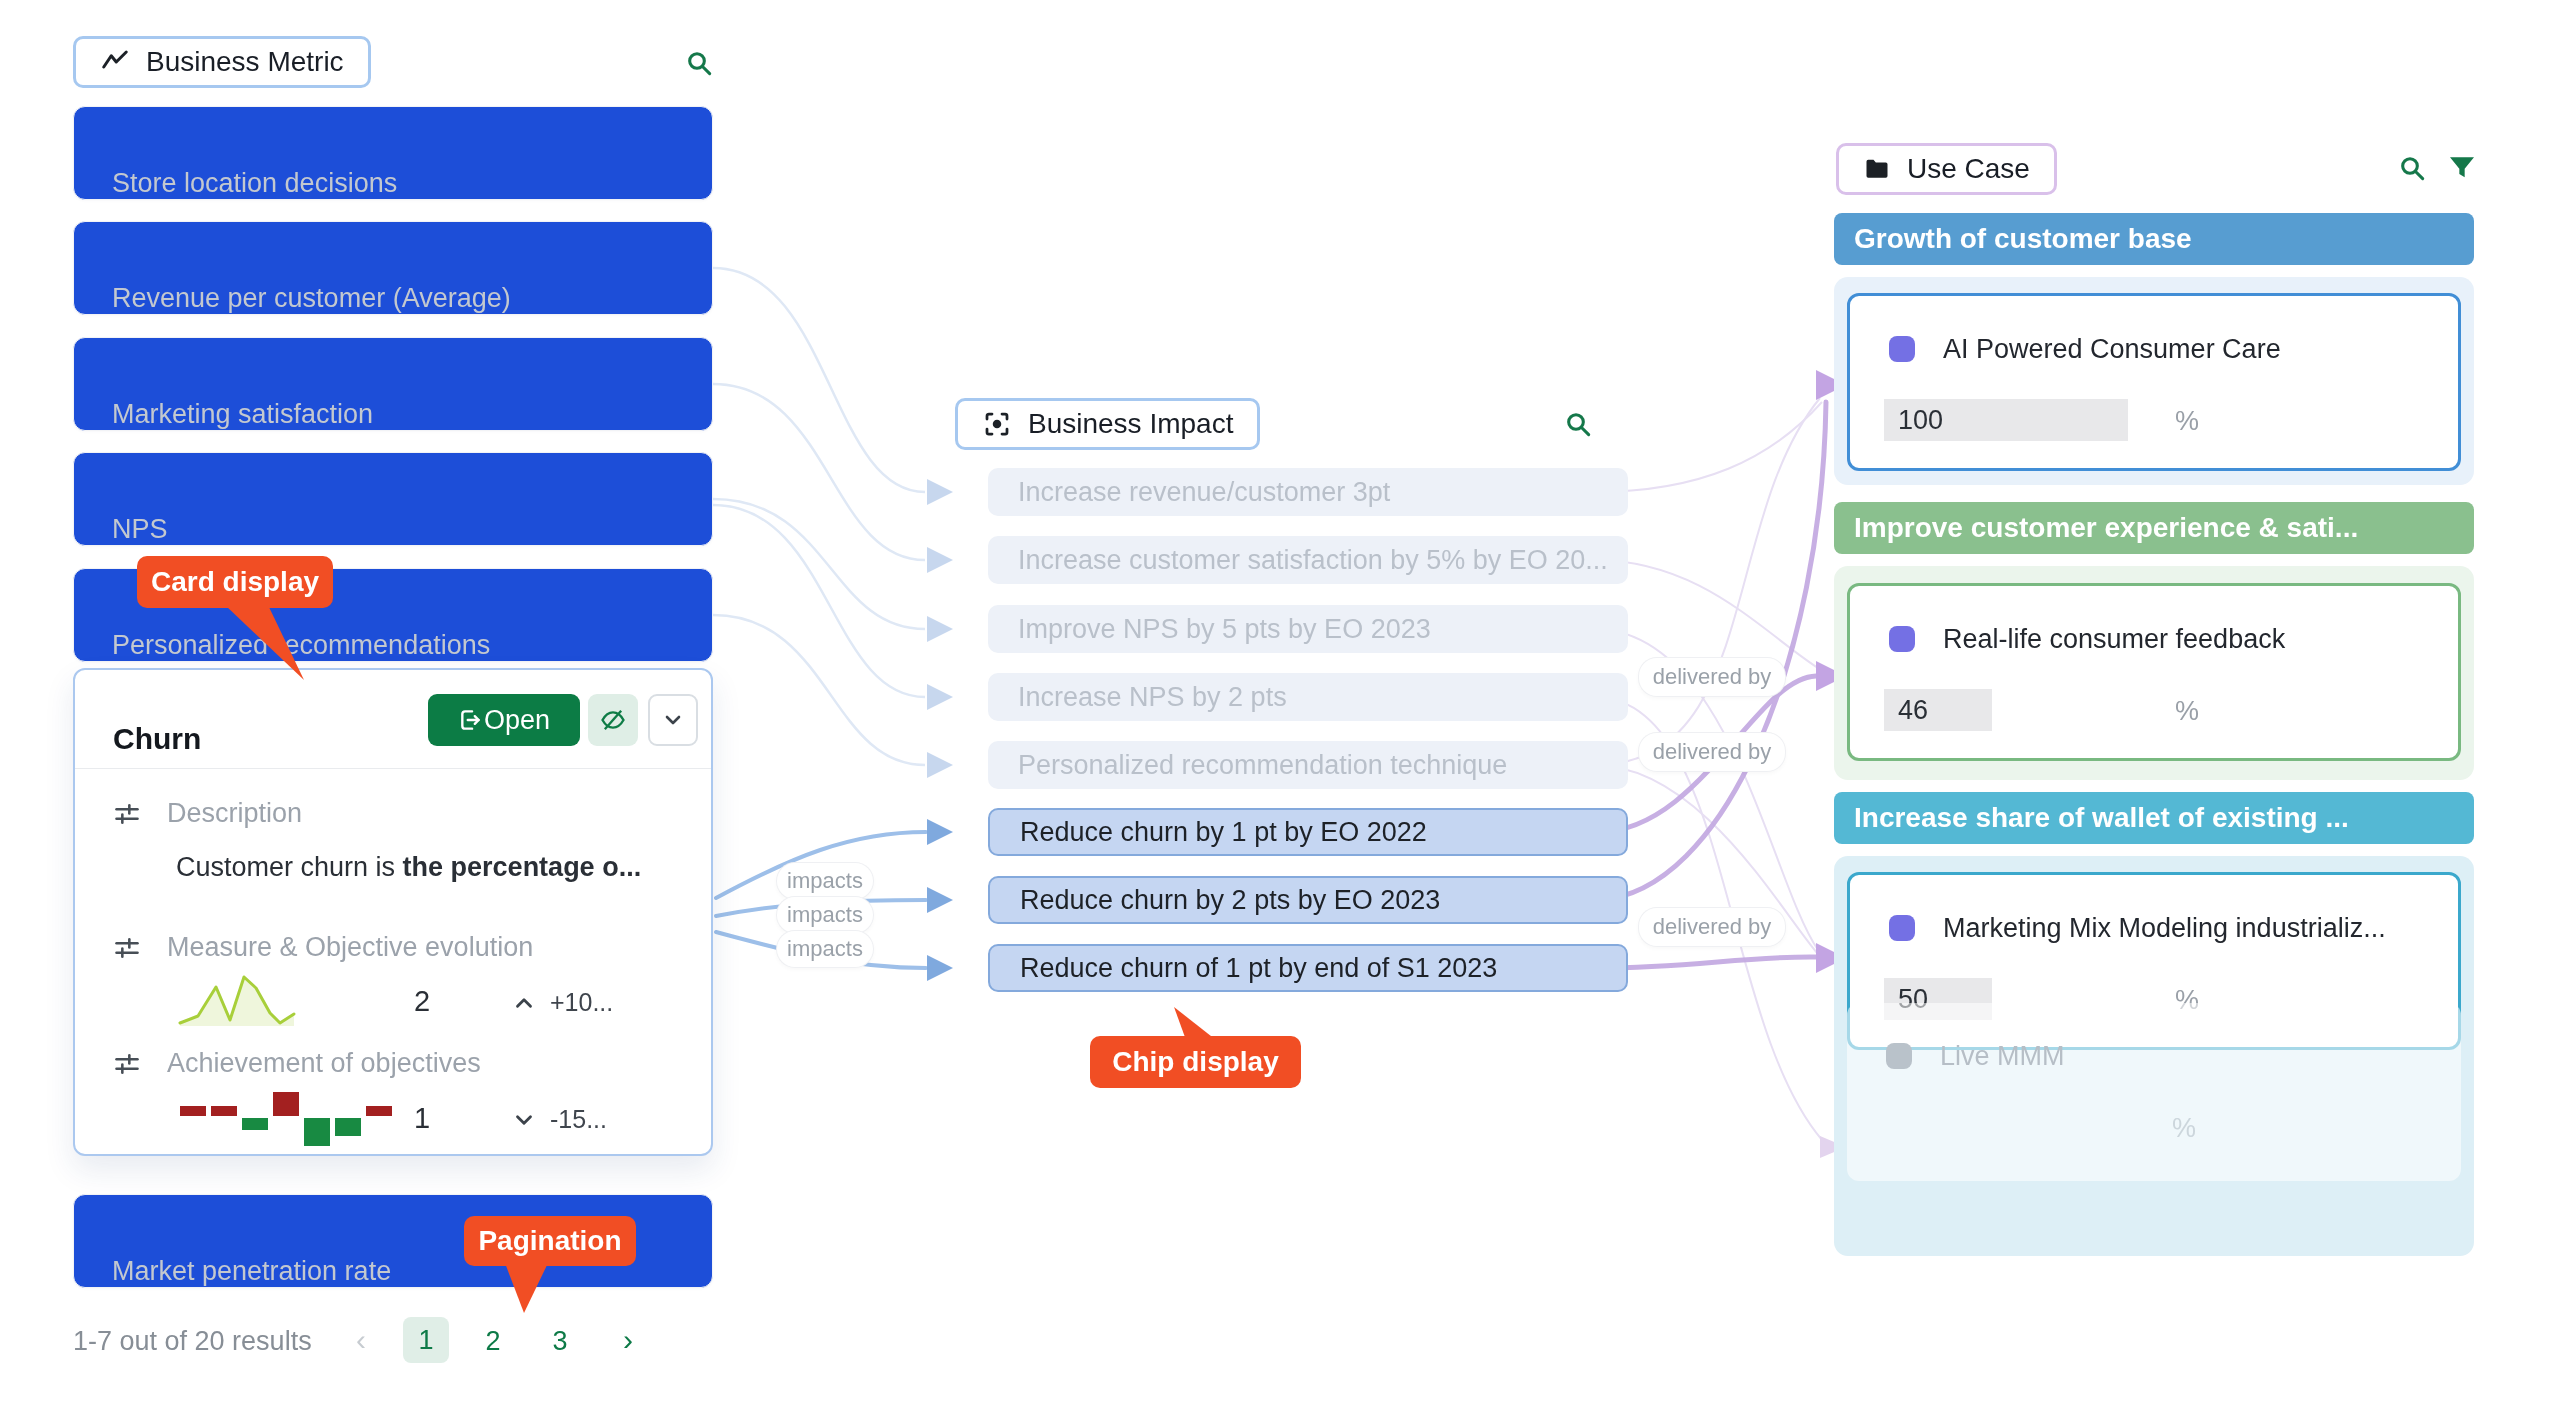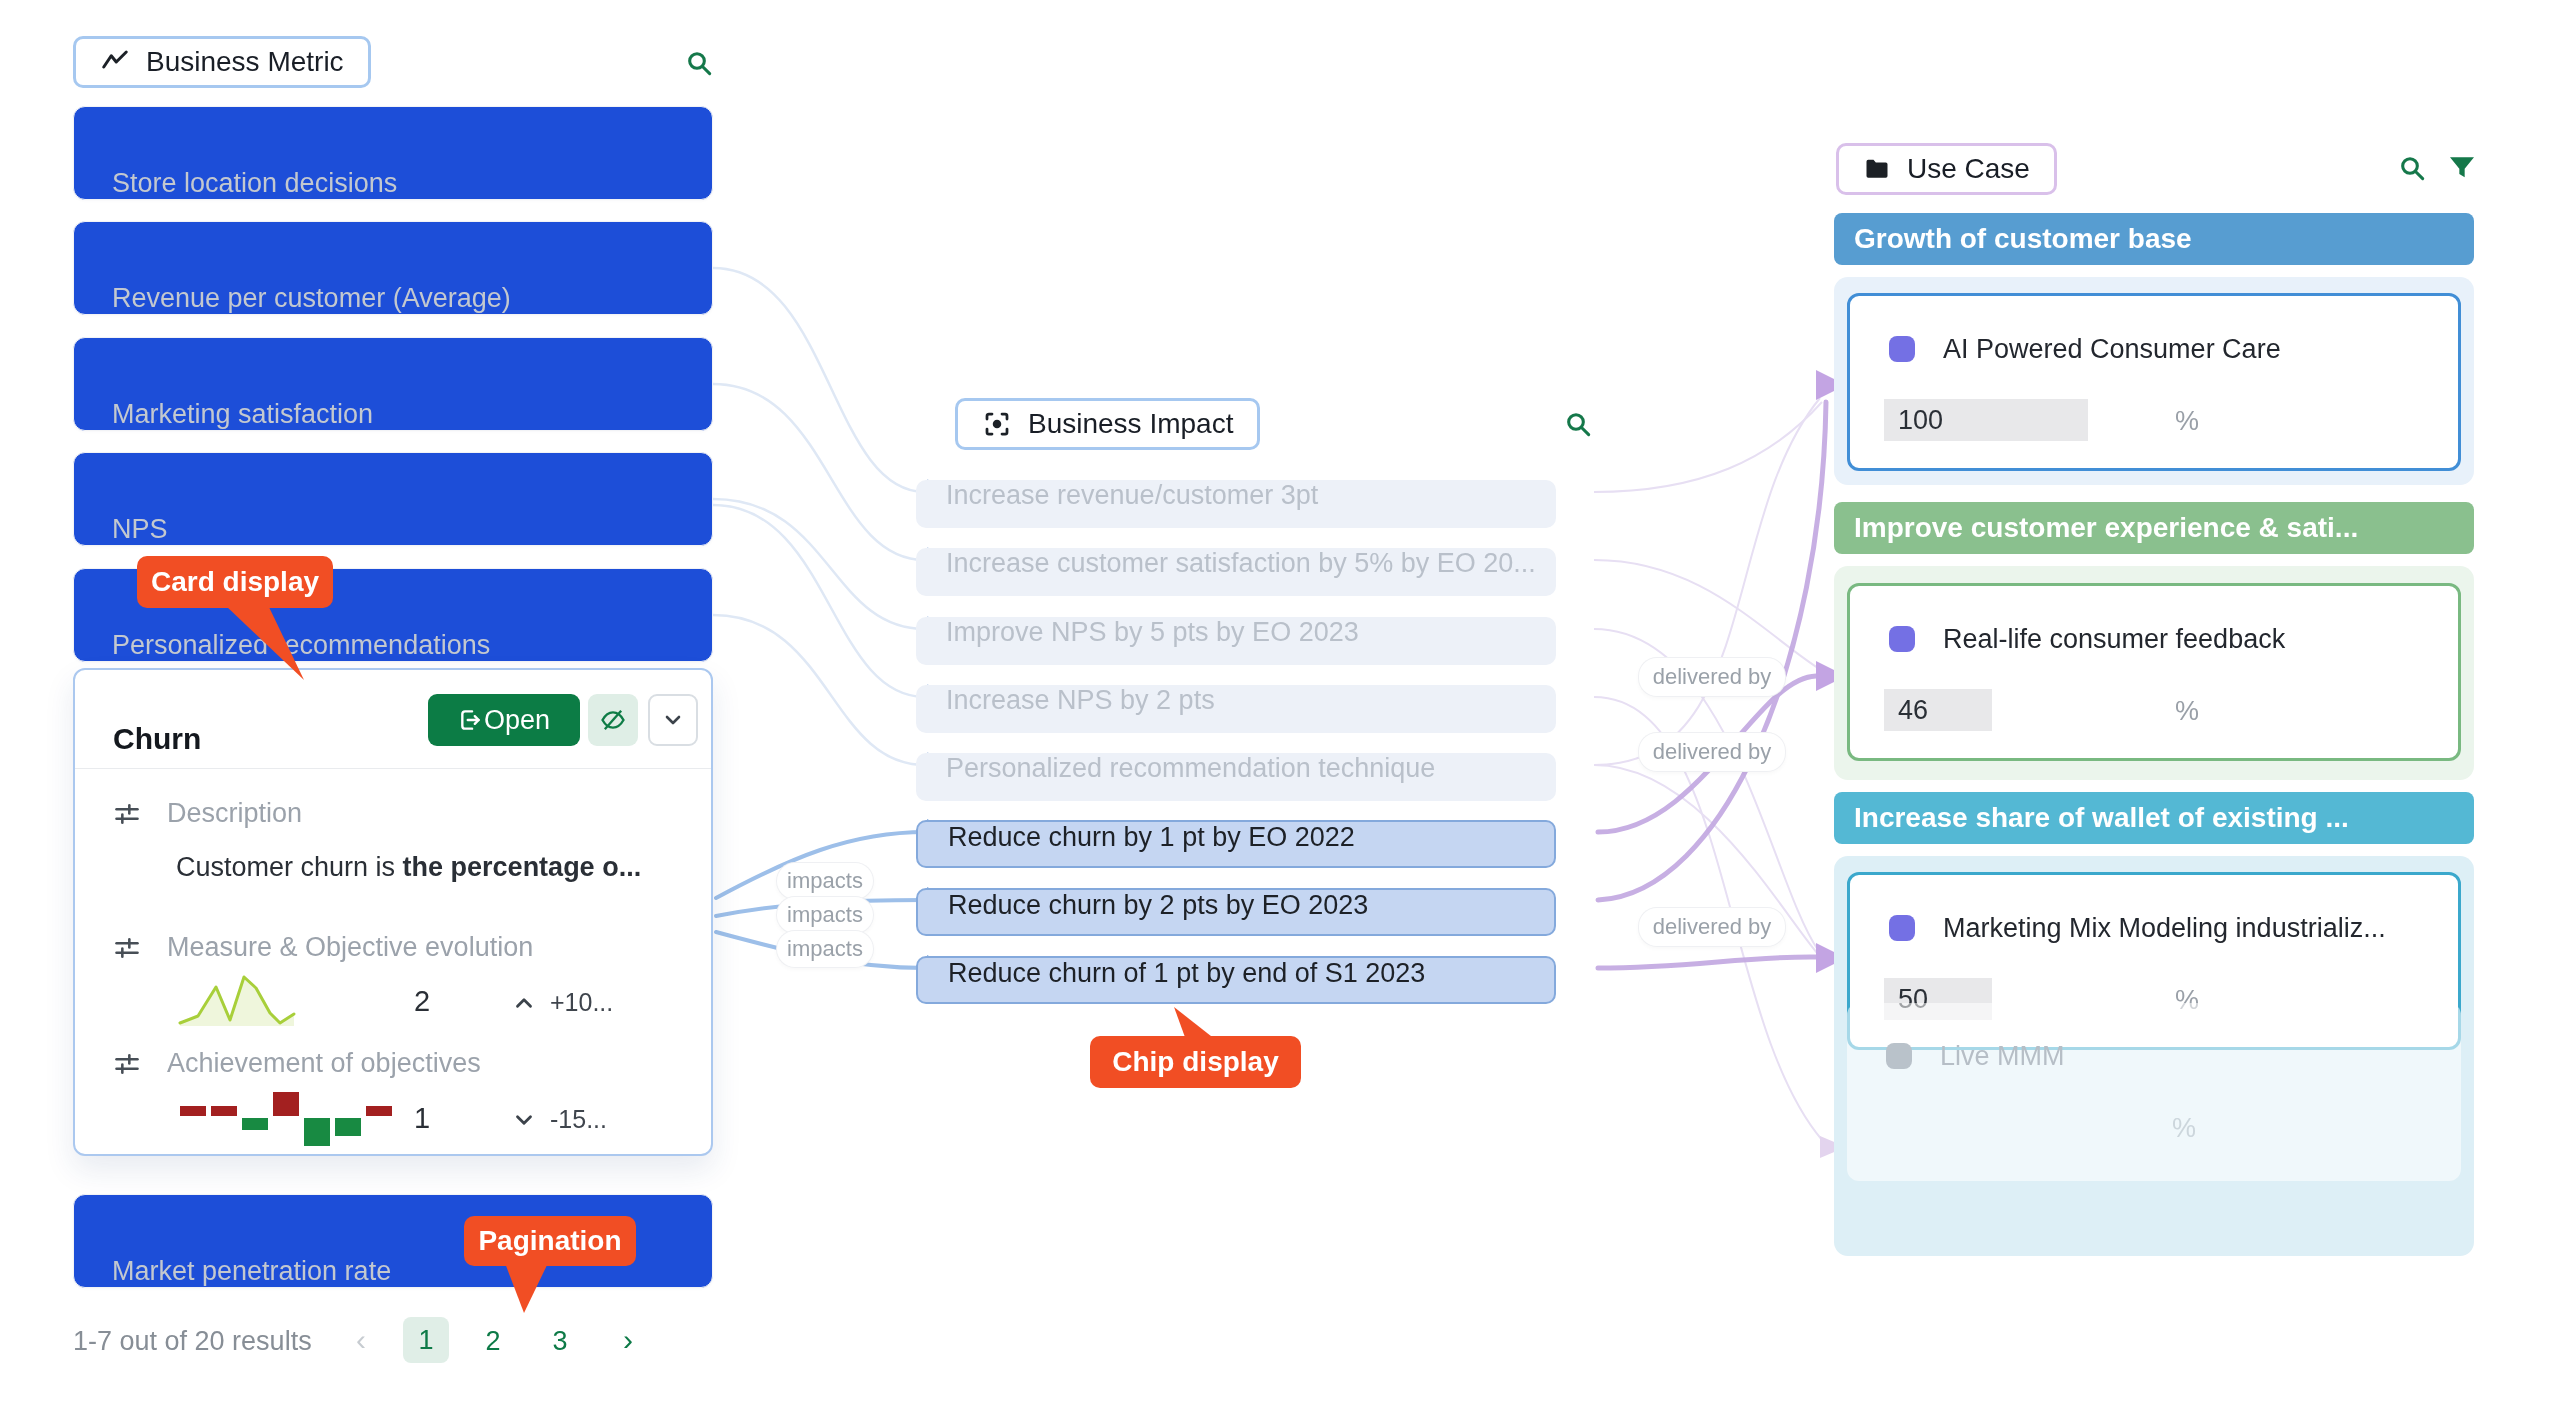--- a/index.html
+++ b/index.html
@@ -44,22 +44,22 @@
   .pg-summary{position:absolute;left:73px;top:1326px;font-size:27px;color:#878e96;z-index:2;}
   .pg-item{position:absolute;top:1326px;width:40px;text-align:center;font-size:27px;
     color:#0d7a47;cursor:pointer;z-index:2;}
   .pg-prev{color:#c7ccd1;font-size:30px;top:1323px;}
   .pg-next{font-size:30px;top:1323px;}
   .pg-active{position:absolute;left:403px;top:1317px;width:46px;height:46px;background:#e0eee7;
     border-radius:8px;text-align:center;line-height:46px;font-size:27px;color:#0d7a47;
     cursor:pointer;z-index:2;}
 
   
-  .chip{position:absolute;left:916px;width:640px;height:48px;border-radius:10px;display:flex;
-    padding-left:30px;box-sizing:border-box;font-size:27px;z-index:2;margin-top:12px;}
+  .chip{position:absolute;left:988px;width:640px;height:48px;border-radius:10px;display:flex;
+    align-items:center;padding-left:30px;box-sizing:border-box;font-size:27px;z-index:2;}
   .chip.inactive{background:#edf1f8;color:#b9c0ca;}
   .chip.active{background:#c5d6f2;color:#1d2127;border:2px solid #84a9dc;}
 
   
   .pill{position:absolute;background:#fff;border-radius:18px;display:flex;align-items:center;
     justify-content:center;font-size:22px;color:#9aa1a9;z-index:2;
     box-shadow:0 0 0 1px #eff0f3,0 2px 5px rgba(0,0,0,.04);}
 
   
   .grp-hdr{position:absolute;left:1834px;width:640px;height:52px;border-radius:8px;color:#fff;
@@ -341,21 +341,21 @@
       </svg>
   </div>
 
   <div class="grp-hdr" style="top:213px;background:#579dd1;">
       <span>Growth of customer base</span>
     </div>
   <div class="grp-box" style="top:277px;height:208px;background:#e8f1fa;"></div>
   <div class="uc-card" style="top:293px;border:3px solid #418ed6;">
     <span class="bullet"></span>
     <span class="uc-title">AI Powered Consumer Care</span>
-    <span class="uc-input" style="width:204px;">100</span>
+    <span class="uc-input" style="width:244px;">100</span>
     <span class="uc-unit">%</span>
   </div>
 
   <div class="grp-hdr" style="top:502px;background:#8ac08e;">
       <span>Improve customer experience &amp; sati...</span>
     </div>
   <div class="grp-box" style="top:566px;height:214px;background:#ebf5ec;"></div>
   <div class="uc-card" style="top:583px;border:3px solid #79b981;">
     <span class="bullet"></span>
     <span class="uc-title">Real-life consumer feedback</span>

